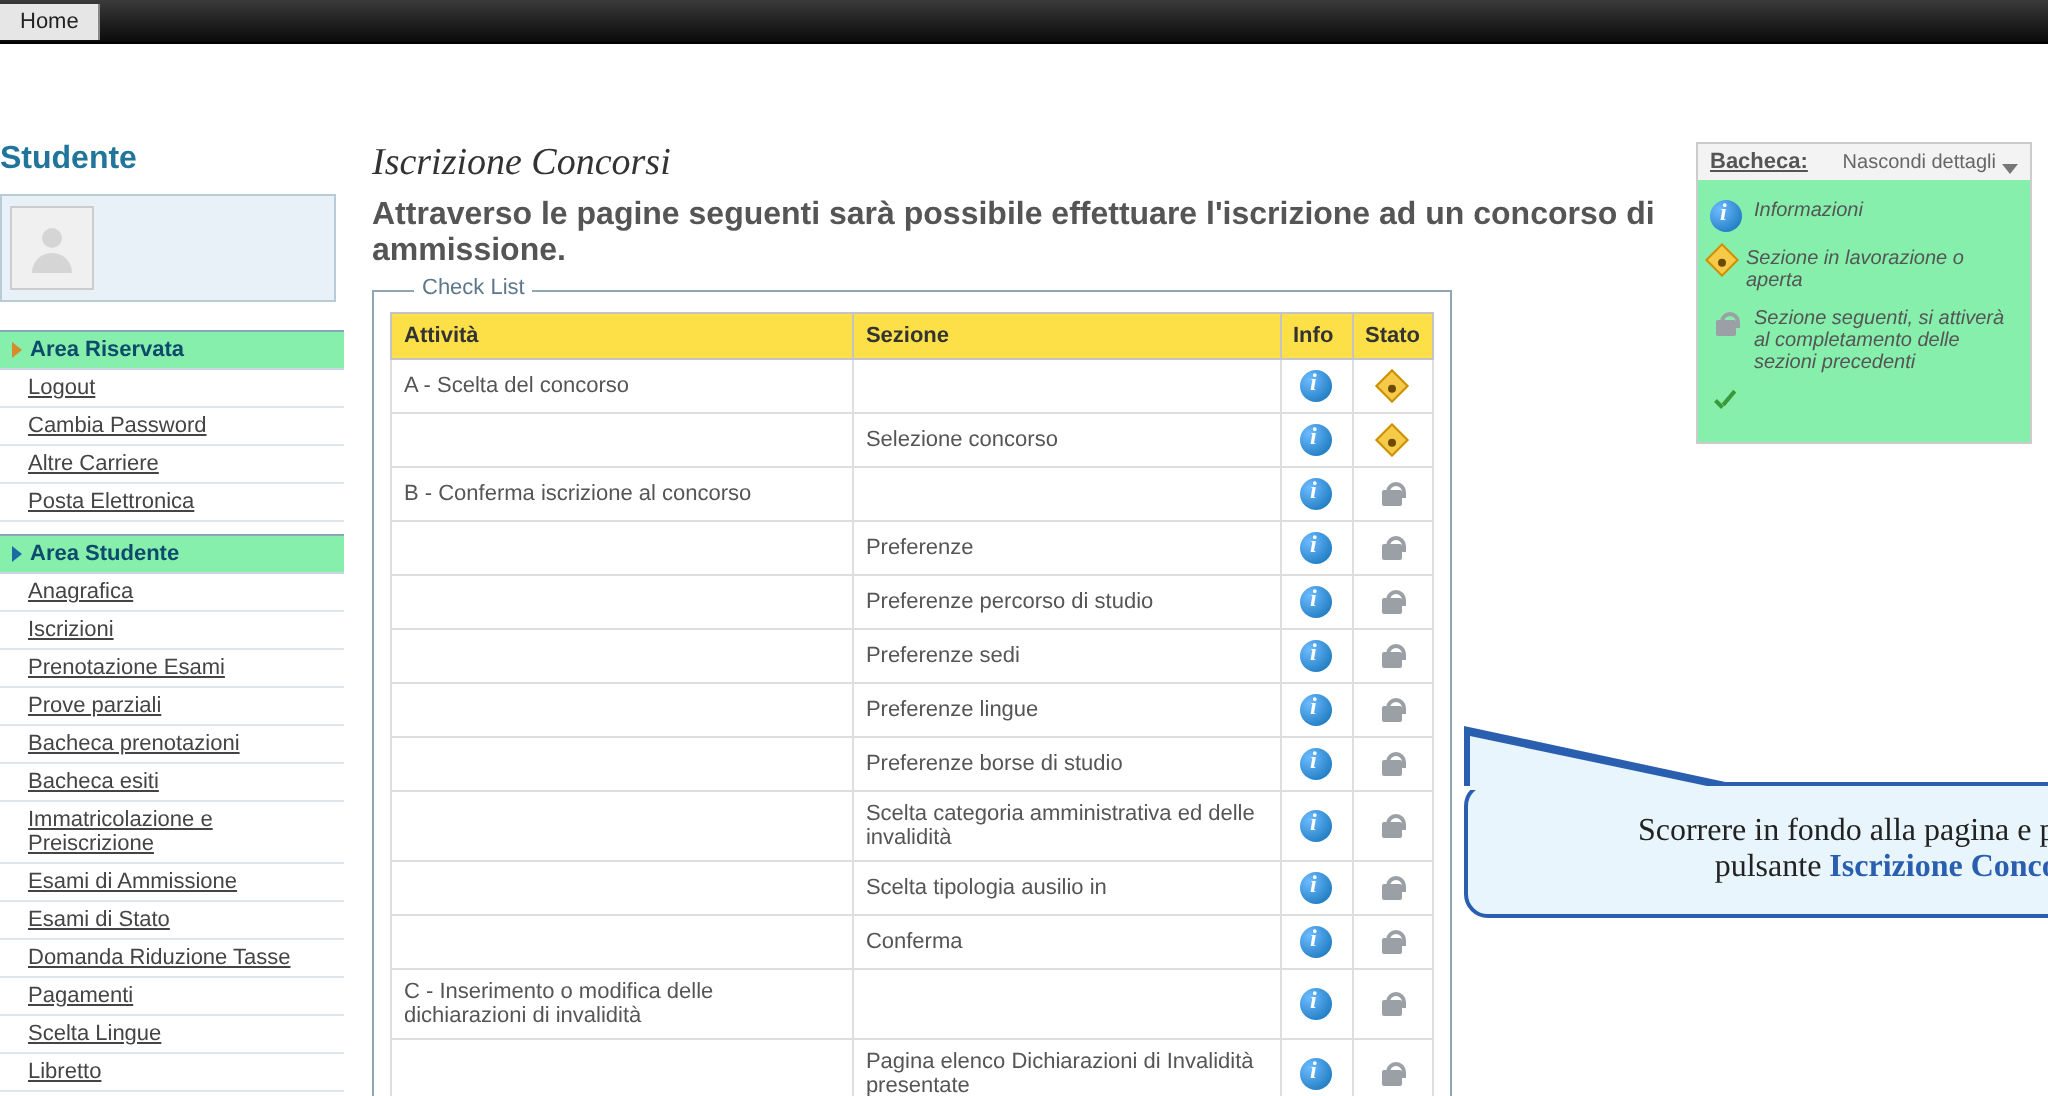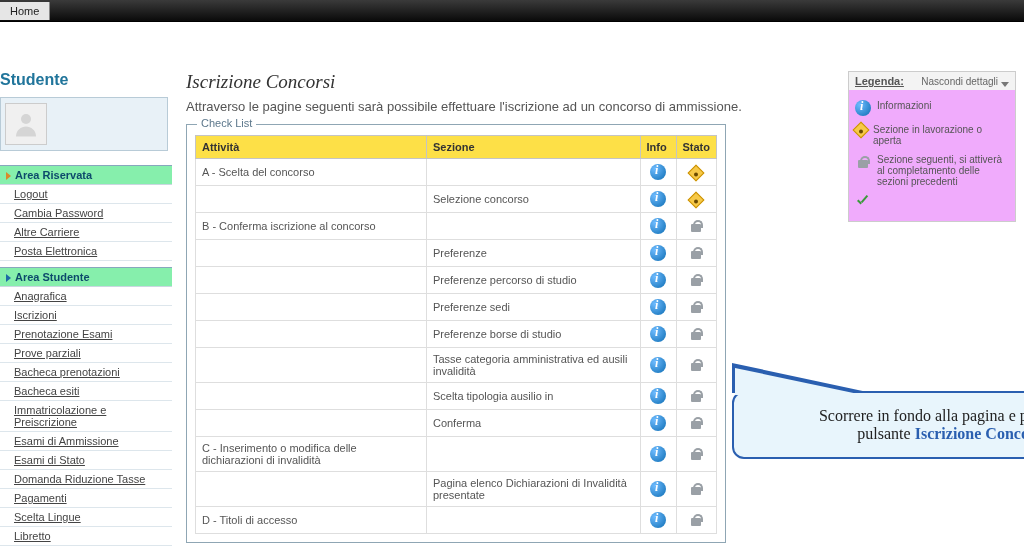--- a/index.html
+++ b/index.html
@@ -12,23 +12,23 @@
 .avatar-box { background: #e8f1f7; border: 1px solid #b8cbd7; width: 168px; height: 54px; display: flex; align-items: center; padding: 4px; margin-bottom: 14px; }
 .avatar { width: 42px; height: 42px; background: #f0f0f0; border: 1px solid #ccc; display:flex; align-items:center; justify-content:center; }
 .avatar svg { width: 30px; height: 30px; }
 .menu-group { margin-bottom: 6px; }
 .menu-head { background: #86efac; color: #0d4a6b; font-weight: bold; font-size: 11px; padding: 3px 6px; border-top: 1px solid #88a7bd; border-bottom: 1px solid #cad7e0; }
 .menu-head .arrow { display:inline-block; width:0;height:0;border-top:4px solid transparent;border-bottom:4px solid transparent;border-left:5px solid #d98a2b; margin-right:4px; vertical-align:middle;}
 .menu-head.blue .arrow { border-left-color:#1b6aa5; }
 .menu-item { font-size: 11px; color: #444; padding: 3px 6px 3px 14px; border-bottom: 1px solid #dde6ec; cursor: pointer; text-decoration: underline; }
 .main { flex: 1; padding: 0 6px 0 14px; position: relative; }
 .page-title { font-family: Georgia, serif; font-style: italic; font-size: 19px; color: #333; margin-bottom: 6px; }
-.intro { font-size: 13px; color: #555; margin-bottom: 10px; }
+.intro { font-size: 16px; color: #555; margin-bottom: 10px; font-weight: bold; }
 .fieldset { border: 1px solid #8fa6b4; padding: 10px 8px 8px 8px; position: relative; width: 540px; }
-.fieldset .legend { position: absolute; top: -8px; left: 10px; background: #fff; padding: 0 4px; font-size: 11px; color: #5c778b; }
+.fieldset .legend { position: absolute; top: -8px; left: 20px; background: #fff; padding: 0 4px; font-size: 11px; color: #5c778b; }
 table.chk { width: 100%; border-collapse: collapse; font-size: 11px; }
 table.chk th { text-align: left; font-weight: bold; border: 1px solid #c4c4c4; padding: 5px 6px; background: #fde047; color:#333; }
 table.chk td { border: 1px solid #dedede; padding: 5px 6px; color: #555; vertical-align: middle; }
 .col-info, .col-stato { width: 36px; text-align: center; }
 .ic { display:inline-block; width:16px; height:16px; vertical-align:middle; }
 .ic-info { border-radius:50%; background:radial-gradient(circle at 30% 30%,#6ebbff,#0d6db3); position:relative; }
 .ic-info::after { content:"i"; color:#fff; font-weight:bold; font-style:italic; font-family:Georgia,serif; position:absolute; left:5px; top:-1px; font-size:12px;}
 .ic-warn { background:#f7c948; transform:rotate(45deg); border:1px solid #c98f00; position:relative; width:12px;height:12px; }
 .ic-warn::after{content:""; position:absolute; width:4px;height:4px;background:#6b4a00;border-radius:50%; left:4px; top:4px; transform:rotate(-45deg);}
 .ic-lock { position:relative; }
@@ -36,21 +36,21 @@
 .ic-lock::after{content:""; position:absolute; left:5px; top:2px; width:6px; height:6px; border:2px solid #9aa0a6; border-bottom:none; border-radius:6px 6px 0 0;}
 .ic-check::before{content:""; position:absolute; left:2px; top:6px; width:5px; height:2px; background:#3a9a3a; transform:rotate(45deg);}
 .ic-check::after{content:""; position:absolute; left:5px; top:3px; width:9px; height:2px; background:#3a9a3a; transform:rotate(-50deg);}
 .ic-check{position:relative;}
 .right { width: 176px; flex-shrink:0; padding-right:8px; }
 .legend-box { border:1px solid #ccc; background:#f3f3f3; }
 .legend-head { display:flex; justify-content:space-between; align-items:center; padding:3px 6px; font-size:11px; }
 .legend-head .t { font-weight:bold; color:#555; text-decoration:underline;}
 .legend-head .collapse { color:#666; font-size:10px; display:flex; align-items:flex-end; gap:3px; cursor:pointer;}
 .legend-head .chev{display:inline-block;width:0;height:0;border-left:4px solid transparent;border-right:4px solid transparent;border-top:5px solid #777;}
-.legend-body { background:#f0abfc; padding:6px 4px; }
+.legend-body { background:#86efac; padding:6px 4px;font-style:italic; }
 .lg-row { display:flex; gap:6px; padding:4px 2px; font-size:10px; color:#555; align-items:flex-start;}
 .lg-row .ic { flex-shrink:0; }
 .callout { position:absolute; left:560px; top:320px; width:440px; background:#e8f5fc; border:2px solid #2a5fb0; border-radius:12px; padding:14px 18px; font-family:"Times New Roman",serif; font-size:16px; text-align:center; color:#222; }
 .callout b { color:#2a5fb0; }
 .callout::before { content:""; position:absolute; left:-2px; top:-30px; width:0; height:0; border-bottom:30px solid #2a5fb0; border-right:140px solid transparent; }
 .callout::after { content:""; position:absolute; left:1px; top:-25px; width:0; height:0; border-bottom:27px solid #e8f5fc; border-right:128px solid transparent; }
 .bottom-line { height:4px; background:#3b87c8; margin-top:6px; width:1024px;}
 </style>
 </head>
 <body>
@@ -145,27 +145,33 @@
               <td class="col-stato"><span class="ic ic-lock"></span></td>
             </tr>
             <tr>
               <td></td>
               <td>Preferenze sedi</td>
               <td class="col-info"><span class="ic ic-info"></span></td>
               <td class="col-stato"><span class="ic ic-lock"></span></td>
             </tr>
             <tr>
               <td></td>
+              <td>Preferenze lingue</td>
+              <td class="col-info"><span class="ic ic-info"></span></td>
+              <td class="col-stato"><span class="ic ic-lock"></span></td>
+            </tr>
+            <tr>
+              <td></td>
               <td>Preferenze borse di studio</td>
               <td class="col-info"><span class="ic ic-info"></span></td>
               <td class="col-stato"><span class="ic ic-lock"></span></td>
             </tr>
             <tr>
               <td></td>
-              <td>Tasse categoria amministrativa ed ausili invalidità</td>
+              <td>Scelta categoria amministrativa ed delle invalidità</td>
               <td class="col-info"><span class="ic ic-info"></span></td>
               <td class="col-stato"><span class="ic ic-lock"></span></td>
             </tr>
             <tr>
               <td></td>
               <td>Scelta tipologia ausilio in</td>
               <td class="col-info"><span class="ic ic-info"></span></td>
               <td class="col-stato"><span class="ic ic-lock"></span></td>
             </tr>
             <tr>
@@ -198,21 +204,21 @@
 
     <div class="callout">
       <span>Scorrere in fondo alla pagina e premere il</span><br>
       <span>pulsante </span><b>Iscrizione Concorsi</b>
     </div>
   </div>
 
   <div class="right">
     <div class="legend-box">
       <div class="legend-head">
-        <span class="t">Legenda:</span>
+        <span class="t">Bacheca:</span>
         <span class="collapse">
             <span>Nascondi dettagli</span>
             <span class="chev"></span>
           </span>
       </div>
       <div class="legend-body" id="lg">
           <div class="lg-row">
             <span class="ic ic-info"></span>
             <span>Informazioni</span>
           </div>

